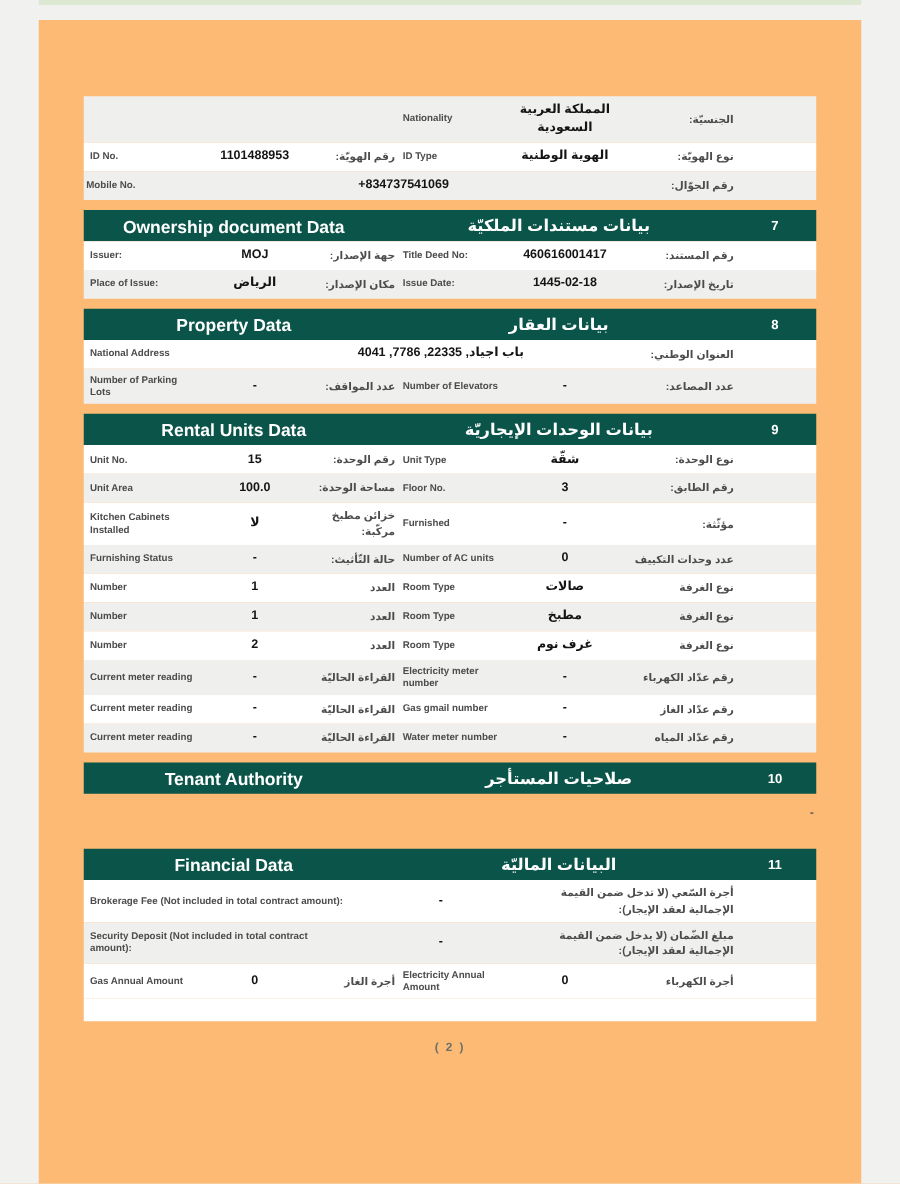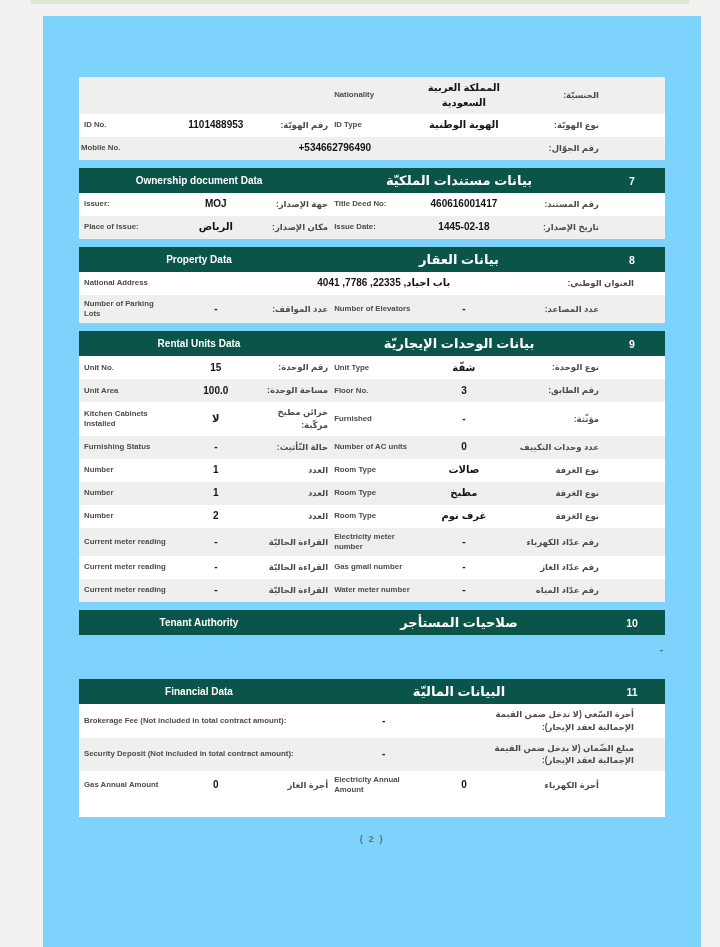--- a/index.html
+++ b/index.html
@@ -5,39 +5,39 @@
   * { margin:0; padding:0; box-sizing:border-box; }
   html,body { width:720px; height:947px; }
   body {
     background:#f1f1f0;
     font-family:"Liberation Sans","DejaVu Sans",sans-serif;
     position:relative;
     overflow:hidden;
     color:#2b2b2b;
   }
   .prev-edge { position:absolute; left:31px; top:0; width:658px; height:4px; background:#dce8d2; }
-  .page { position:absolute; left:43px; top:16px; width:658px; height:931px; background:#7dd3fc; }
+  .page { position:absolute; left:31px; top:16px; width:658px; height:931px; background:#fdba74; }
   .content { margin:61px 36px 0 36px; width:586px; }
 
   .sec { margin-bottom:8px; }
   .sec-header { display:flex; align-items:center; background:#0a5449; color:#ffffff; height:25px; }
-  .sec-header .h-en { flex:0 0 240px; text-align:center; font-size:10px; font-weight:bold; }
+  .sec-header .h-en { flex:0 0 240px; text-align:center; font-size:14px; font-weight:bold; }
   .sec-header .h-ar { flex:1; text-align:center; font-size:13px; font-weight:bold; direction:rtl; }
   .sec-header .h-num { flex:0 0 66px; text-align:center; font-size:10.5px; font-weight:bold; }
 
   .row { background:#ffffff; min-height:23px; }
   .row.alt { background:#eff0ed; }
 
   .row-pair { display:flex; }
   .half-left  { flex:0 0 43.2%; display:flex; align-items:center; padding:4px 4px 4px 5px; }
   .half-right { flex:1; display:flex; align-items:center; padding:4px 66px 4px 2px; }
   .half-left  .en { flex:0 0 36%; } .half-left  .val { flex:0 0 36%; } .half-left  .ar { flex:1; }
   .half-right .en { flex:0 0 31%; } .half-right .val { flex:0 0 36%; } .half-right .ar { flex:1; }
 
-  .row-wide { display:flex; align-items:center; padding:4px 31px 4px 5px; }
+  .row-wide { display:flex; align-items:center; padding:4px 66px 4px 5px; }
   .row-wide .en { flex:0 0 40%; } .row-wide .val { flex:0 0 29%; } .row-wide .ar { flex:1; }
 
   .en { font-size:7.8px; font-weight:600; color:#4c4c4c; line-height:1.3; text-align:left; }
   .val { font-size:10px; font-weight:bold; color:#141414; text-align:center; line-height:1.45; }
   .ar { font-size:8.5px; font-weight:600; color:#4c4c4c; text-align:right; direction:rtl; line-height:1.5; }
 
   .dash-note { text-align:right; padding:10px 2px 15px 0; font-size:9px; font-weight:bold; color:#4c4c4c; min-height:36px; }
   .bottom-spacer { background:#ffffff; height:18px; }
 
   .page-footer { text-align:center; margin-top:16px; font-size:9.5px; font-weight:bold; color:#6b7069; letter-spacing:1.5px; }
@@ -75,21 +75,21 @@
     <div class="half-right">
       <span class="en">ID Type</span>
       <span class="val" dir="auto">الهوية الوطنية</span>
       <span class="ar">نوع الهويّة:</span>
     </div>
   </div>
 
   <div class="row row-pair alt">
     <div class="half-right">
       <span class="en">Mobile No.</span>
-      <span class="val" dir="auto">+534662796490</span>
+      <span class="val" dir="auto">+834737541069</span>
       <span class="ar">رقم الجوّال:</span>
     </div>
   </div>
 </div>
 
   </div>
 
   <div class="sec">
     <div class="sec-header">
       <span class="h-en">Ownership document Data</span>

